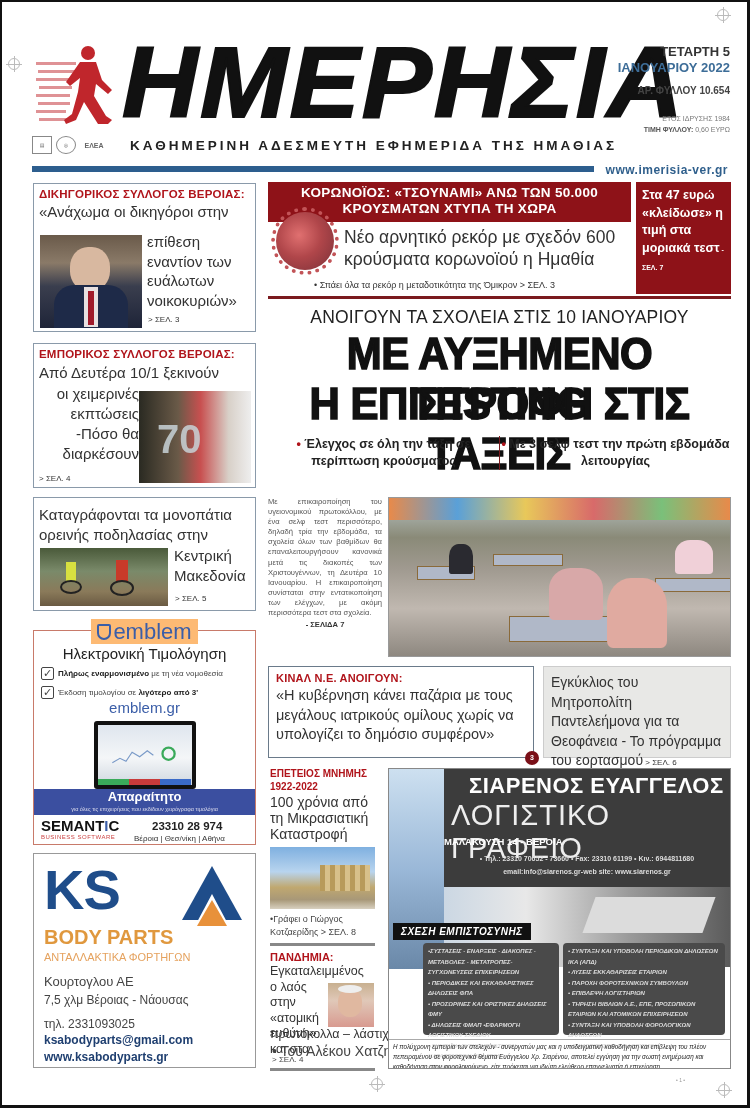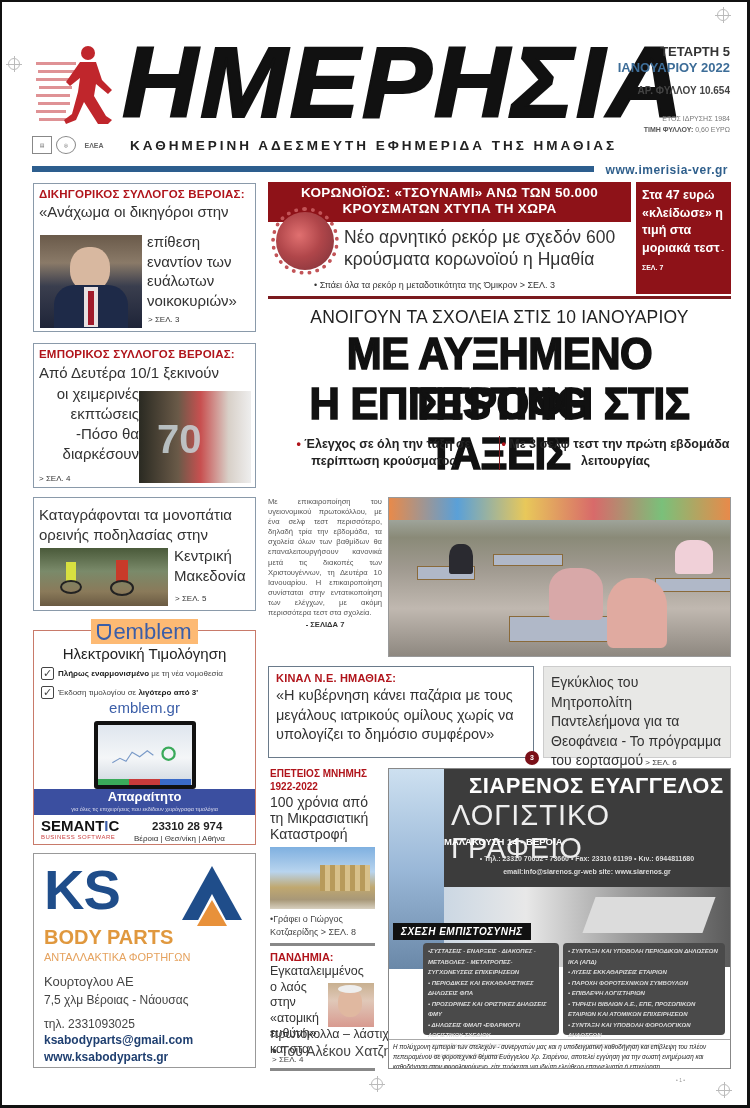--- a/index.html
+++ b/index.html
@@ -301,21 +301,21 @@
   <div class="desk" style="left:104px;top:56px;width:70px;height:12px"></div>
   <div class="desk" style="left:120px;top:118px;width:100px;height:26px"></div>
   <div class="desk" style="left:266px;top:80px;width:76px;height:14px"></div>
   <div class="kid" style="left:60px;top:46px;width:24px;height:30px;background:#2a2a30"></div>
   <div class="kid" style="left:160px;top:70px;width:54px;height:52px;background:#d8a8a8"></div>
   <div class="kid" style="left:218px;top:80px;width:60px;height:70px;background:#e0aaa0"></div>
   <div class="kid" style="left:286px;top:42px;width:38px;height:34px;background:#f0d0d8"></div>
 </div>
 
 <div class="kinal">
-  <div class="kicker">ΚΙΝΑΛ Ν.Ε. ΗΜΑΘΙΑΣ:</div>
+  <div class="kicker">ΚΙΝΑΛ Ν.Ε. ΑΝΟΙΓΟΥΝ:</div>
   <div class="txt">«Η κυβέρνηση κάνει παζάρια με τους μεγάλους ιατρικούς ομίλους χωρίς να υπολογίζει το δημόσιο συμφέρον»</div>
   <div class="n">3</div>
 </div>
 <div class="metro">
   <span>Εγκύκλιος του Μητροπολίτη Παντελεήμονα για τα Θεοφάνεια - Το πρόγραμμα του εορτασμού</span><span class="ref"> &gt; ΣΕΛ. 6</span>
 </div>
 
 <div class="ann-kicker">
   <div>ΕΠΕΤΕΙΟΣ ΜΝΗΜΗΣ</div>
   <div>1922-2022</div>

